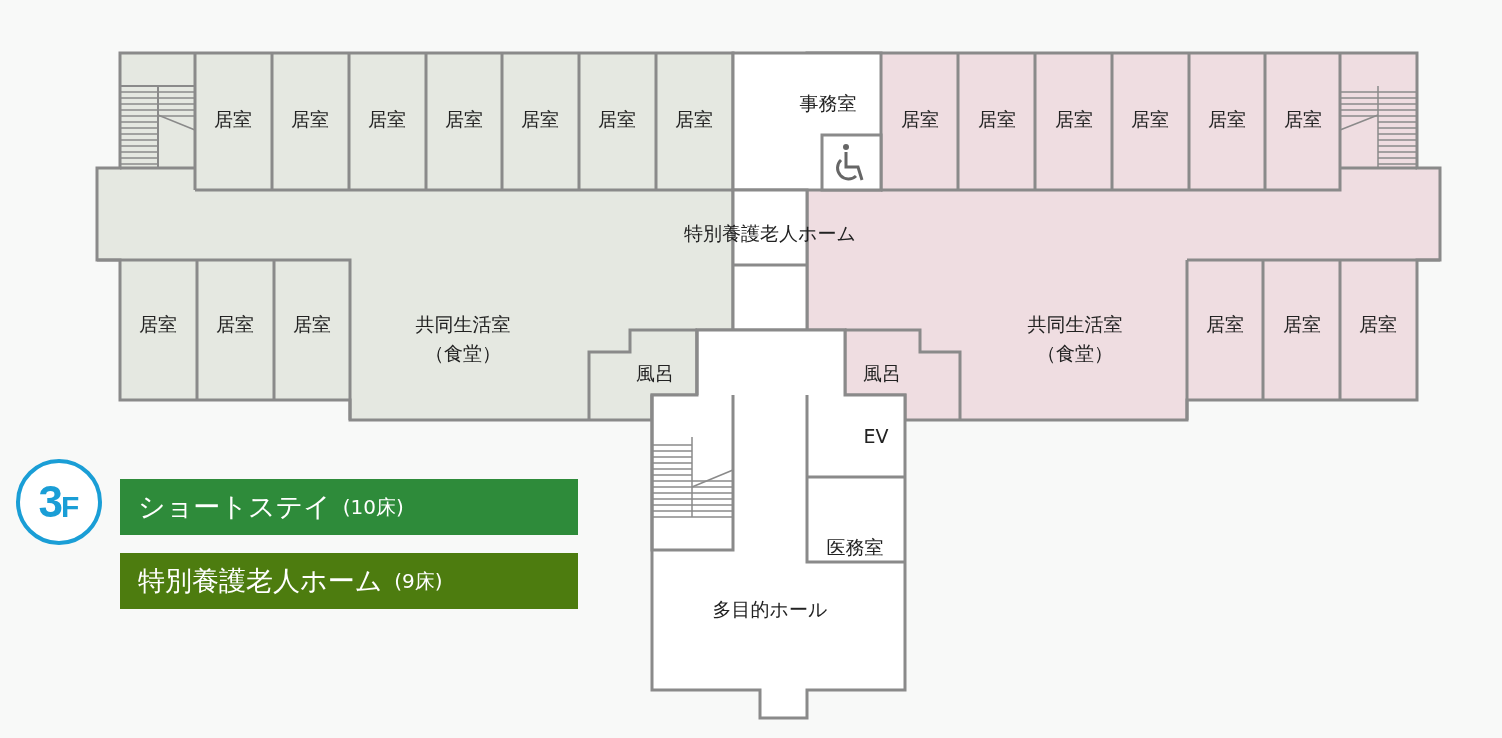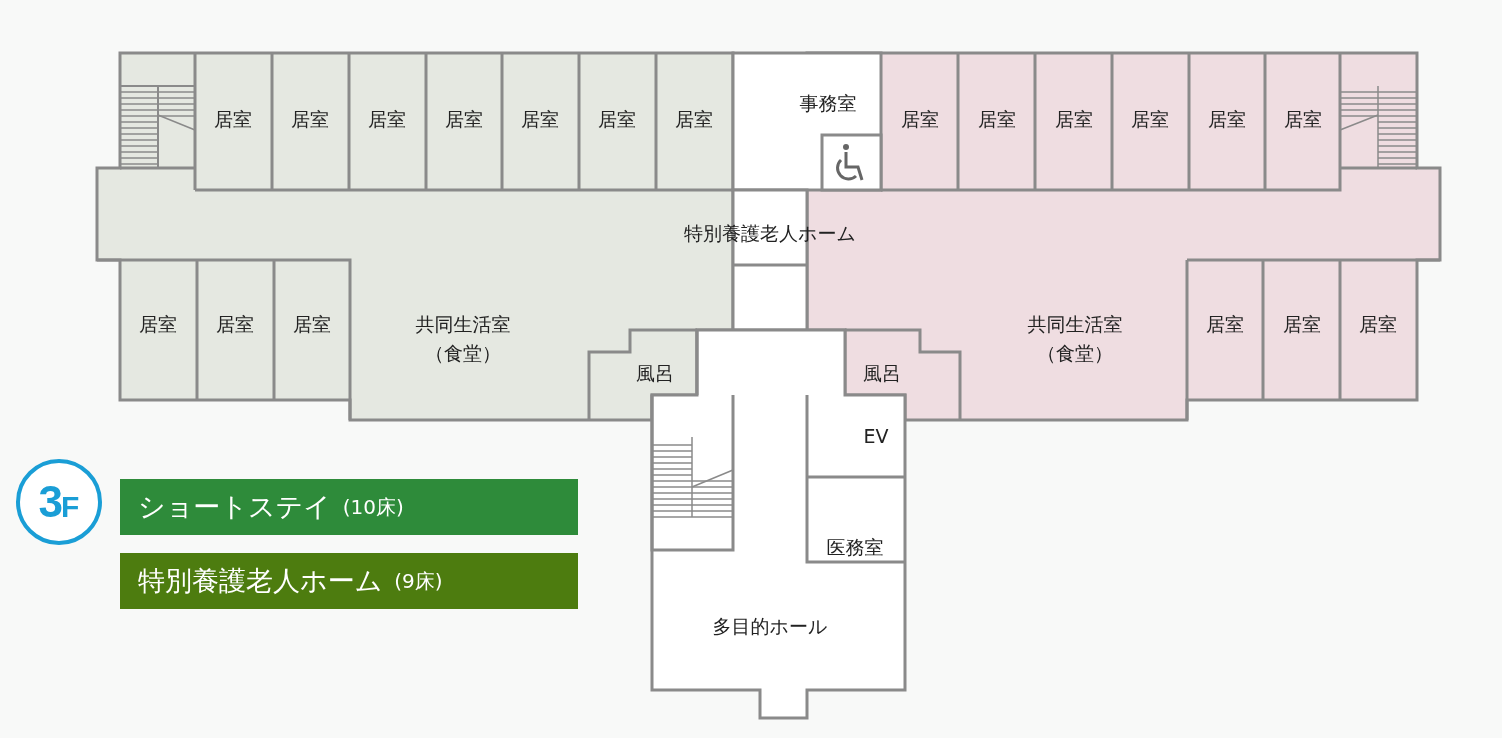--- a/index.html
+++ b/index.html
@@ -99,21 +99,21 @@
 <div class="lbl" style="left:828px;top:104px">事務室</div>
 <div class="lbl" style="left:770px;top:234px">特別養護老人ホーム</div>
 <div class="lbl" style="left:463px;top:325px">共同生活室</div>
 <div class="lbl" style="left:463px;top:354px">（食堂）</div>
 <div class="lbl" style="left:1075px;top:325px">共同生活室</div>
 <div class="lbl" style="left:1075px;top:354px">（食堂）</div>
 <div class="lbl" style="left:655px;top:374px">風呂</div>
 <div class="lbl" style="left:882px;top:374px">風呂</div>
 <div class="lbl" style="left:876px;top:437px">EV</div>
 <div class="lbl" style="left:855px;top:548px">医務室</div>
-<div class="lbl" style="left:770px;top:627px">多目的ホール</div>
+<div class="lbl" style="left:770px;top:610px">多目的ホール</div>
 
 <div class="floor-badge">
   <span class="n">3</span>
     <span class="f">F</span>
 </div>
 <div class="legend legend-green" style="background:#2e8b3a">
   <span>ショートステイ</span>
     <span class="sub">(10床)</span>
 </div>
 <div class="legend legend-red" style="background:#4d7c0f">

